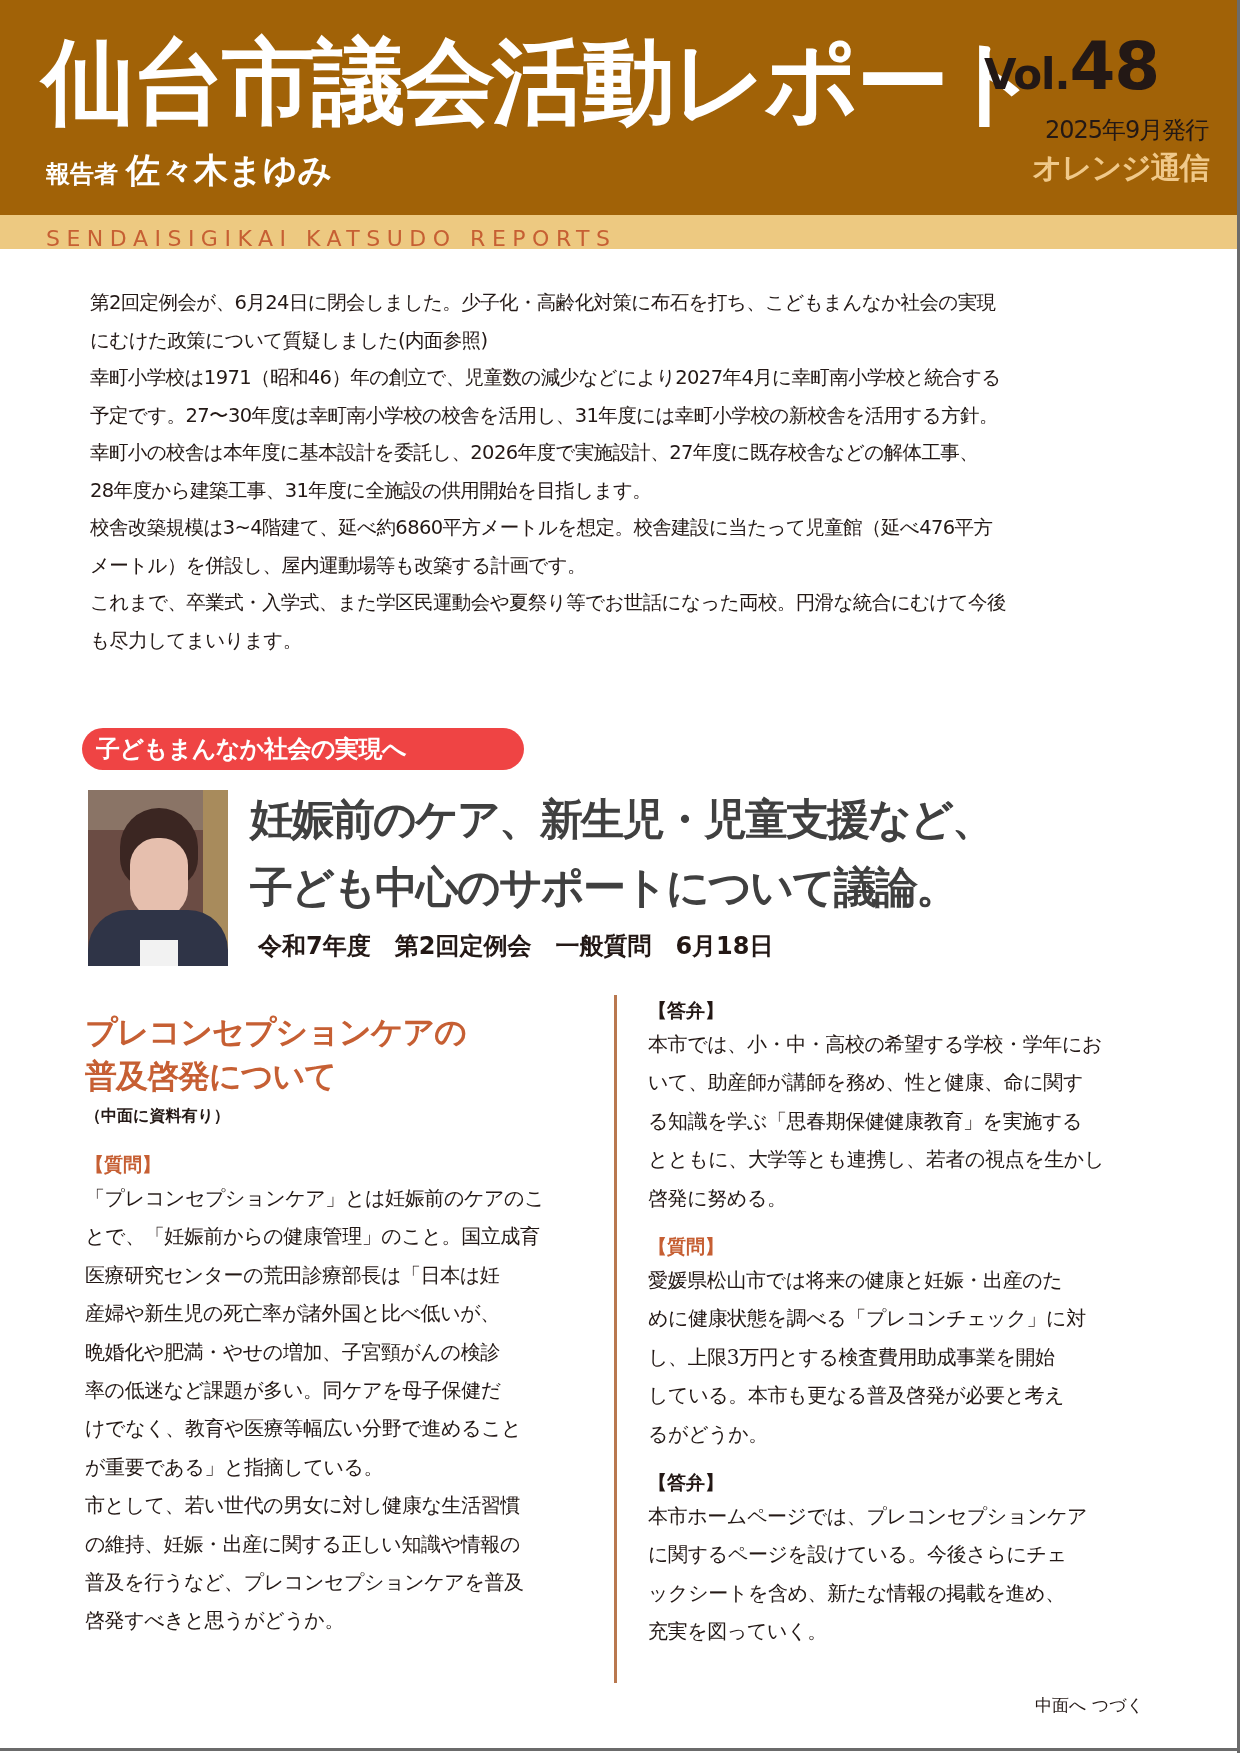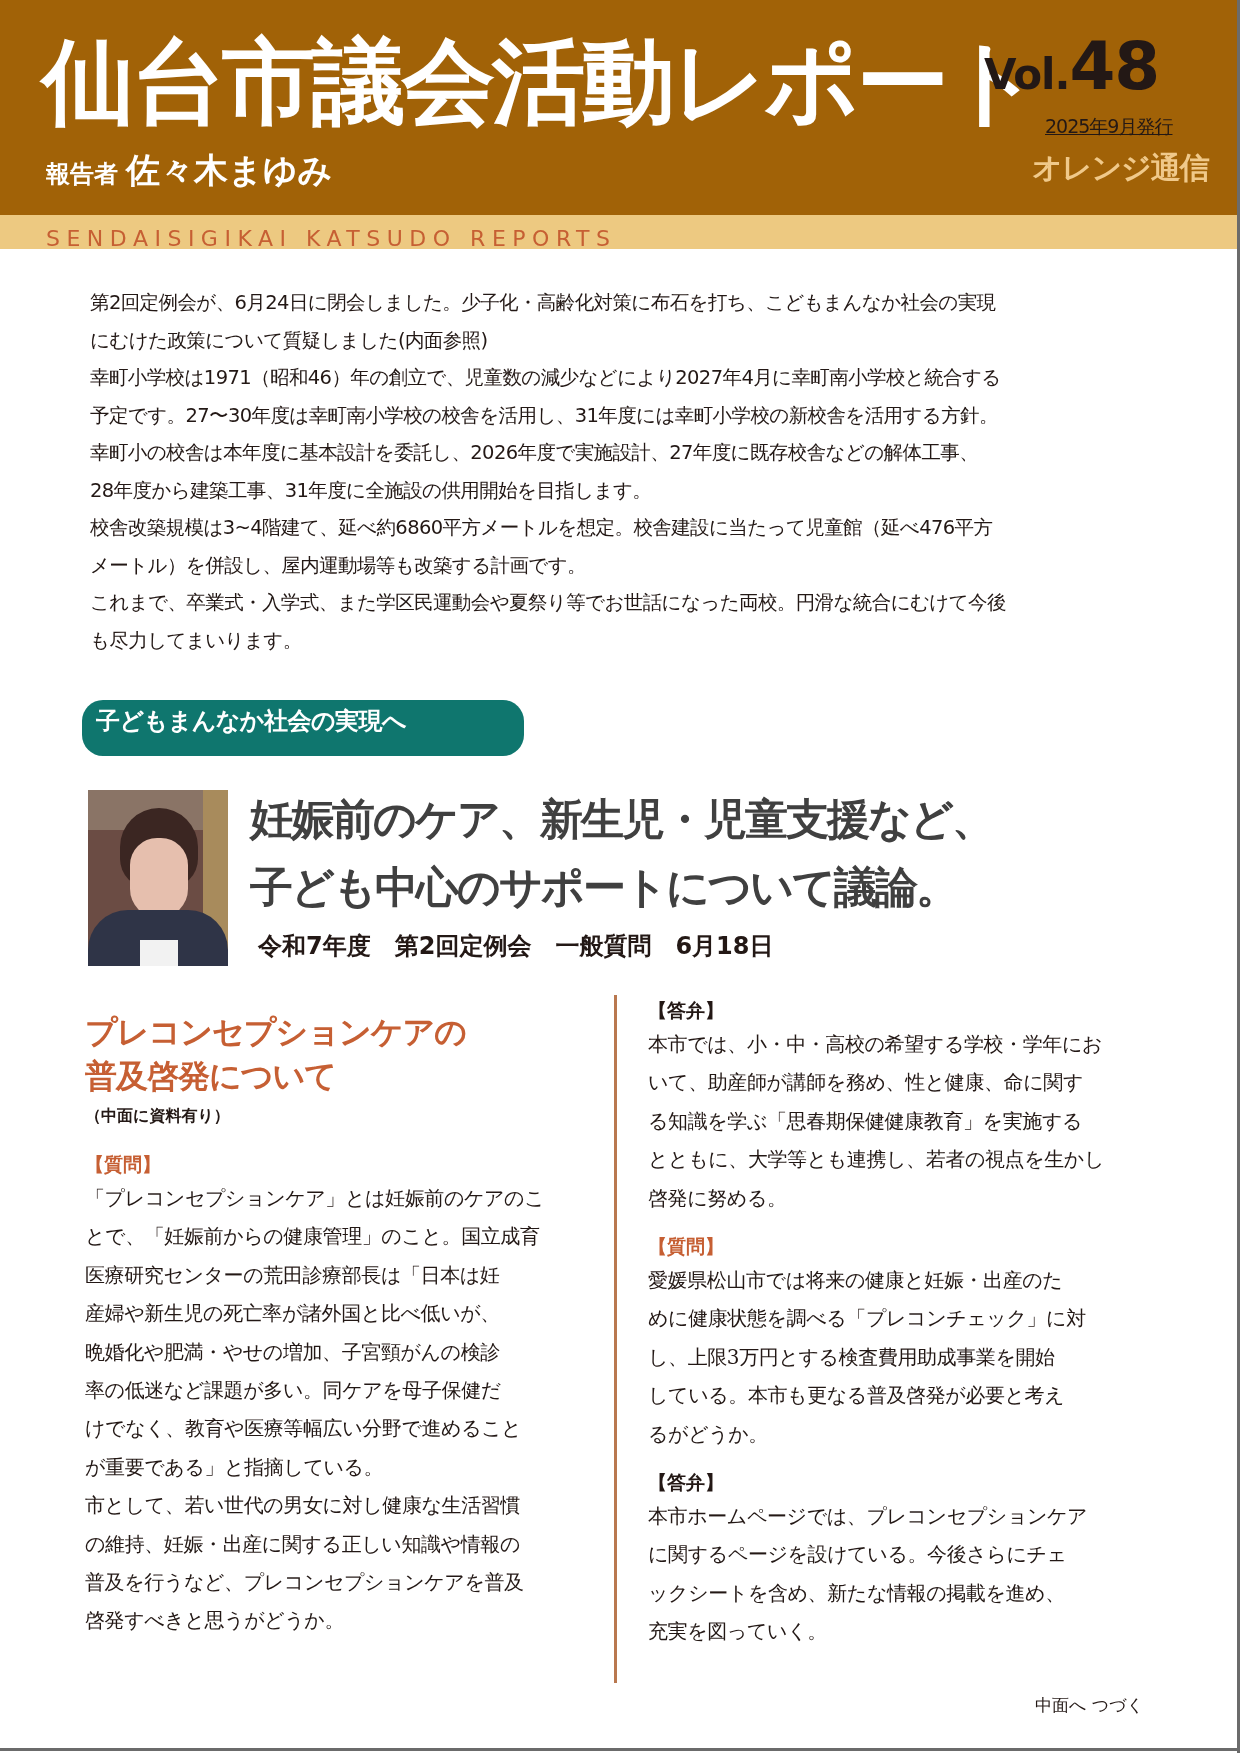--- a/index.html
+++ b/index.html
@@ -23,23 +23,22 @@
   .reporter .lbl { font-size: 24px; }
   .reporter .nm { font-size: 34px; margin-left: 8px; }
 
   .vol {
     position: absolute; left: 984px; top: 28px; color: #231815; font-weight: bold;
     white-space: nowrap; letter-spacing: -1px;
   }
   .vol .v { font-size: 42px; }
   .vol .n { font-size: 66px; }
   .issue-date {
-    position: absolute; left: 1045px; top: 114px; font-size: 19px; color: #231815; white-space: nowrap;
+    position: absolute; left: 1045px; top: 114px; font-size: 24px; color: #231815; white-space: nowrap;
     letter-spacing: -1px;
-    text-decoration: underline;
   }
   .newsletter-name {
     position: absolute; left: 1032px; top: 148px; font-size: 30px; font-weight: bold; color: #f0c98a;
     white-space: nowrap; letter-spacing: -1px;
   }
 
   .subband {
     position: absolute; left: 0; top: 215px; width: 1240px; height: 34px; background: #edc981;
   }
   .subband-text {
@@ -47,22 +46,22 @@
     letter-spacing: 6.5px; white-space: nowrap; font-family: "DejaVu Sans", sans-serif;
   }
 
   .intro {
     position: absolute; left: 90px; top: 284px; width: 1060px;
     font-size: 19.5px; line-height: 37.5px; color: #231815; letter-spacing: -0.6px;
   }
   .intro p { white-space: nowrap; }
 
   .pill {
-    position: absolute; left: 82px; top: 700px; height: 56px; width: 442px;
-    background: #0f766e; border-radius: 21px; color: #ffffff; font-weight: bold;
+    position: absolute; left: 82px; top: 728px; height: 42px; width: 442px;
+    background: #ef4444; border-radius: 21px; color: #ffffff; font-weight: bold;
     font-size: 24px; line-height: 42px; padding-left: 14px; white-space: nowrap; letter-spacing: -0.5px;
   }
 
   .photo {
     position: absolute; left: 88px; top: 790px; width: 140px; height: 176px; overflow: hidden;
     background: #6b4c44;
   }
   .photo .bg-top { position: absolute; left: 0; top: 0; width: 140px; height: 40px; background: #8a7466; }
   .photo .bg-right { position: absolute; left: 115px; top: 0; width: 25px; height: 176px; background: #a88b5c; }
   .photo .hair { position: absolute; left: 32px; top: 18px; width: 78px; height: 80px; background: #3b2622; border-radius: 40px 40px 30px 30px; }

